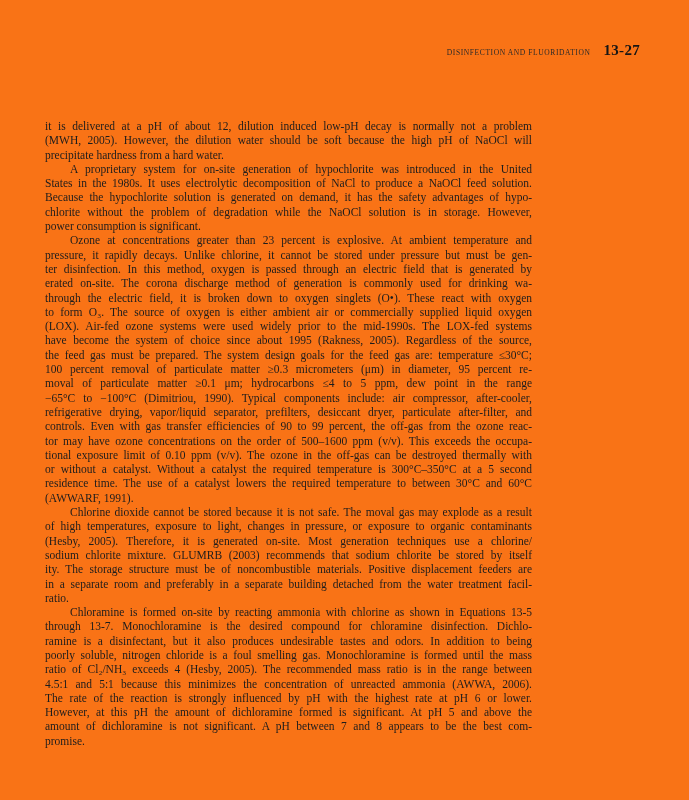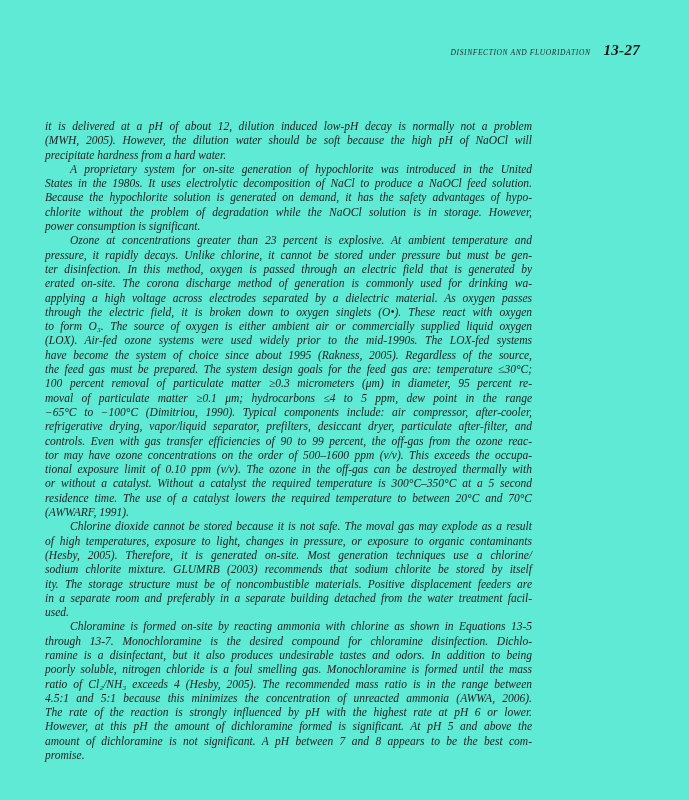--- a/index.html
+++ b/index.html
@@ -8,22 +8,21 @@
     width: 689px;
     height: 800px;
     position: relative;
     font-family: "Liberation Serif", "DejaVu Serif", serif;
     color: #1d1d1d;
     overflow: hidden;
   }
   .page {
     position: absolute;
     inset: 0;
-    background: #5eead4;
-    font-style: italic;
+    background: #f97316;
   }
   .page-header {
     position: absolute;
     top: 42px;
     right: 49px;
     display: flex;
     align-items: baseline;
     white-space: nowrap;
   }
   .running-title {
@@ -83,45 +82,44 @@
         <div class="line">States in the 1980s. It uses electrolytic decomposition of NaCl to produce a NaOCl feed solution.</div>
         <div class="line">Because the hypochlorite solution is generated on demand, it has the safety advantages of hypo-</div>
         <div class="line">chlorite without the problem of degradation while the NaOCl solution is in storage. However,</div>
         <div class="line last">power consumption is significant.</div>
       </div>
       <div class="paragraph indent">
         <div class="line">Ozone at concentrations greater than 23 percent is explosive. At ambient temperature and</div>
         <div class="line">pressure, it rapidly decays. Unlike chlorine, it cannot be stored under pressure but must be gen-</div>
         <div class="line">ter disinfection. In this method, oxygen is passed through an electric field that is generated by</div>
         <div class="line">erated on-site. The corona discharge method of generation is commonly used for drinking wa-</div>
-        <div class="line">applying a high voltage across electrodes separated by a dielectric material. As oxygen passes</div>
         <div class="line">through the electric field, it is broken down to oxygen singlets (O•). These react with oxygen</div>
         <div class="line">to form O₃. The source of oxygen is either ambient air or commercially supplied liquid oxygen</div>
         <div class="line">(LOX). Air-fed ozone systems were used widely prior to the mid-1990s. The LOX-fed systems</div>
         <div class="line">have become the system of choice since about 1995 (Rakness, 2005). Regardless of the source,</div>
         <div class="line">the feed gas must be prepared. The system design goals for the feed gas are: temperature ≤30°C;</div>
         <div class="line">100 percent removal of particulate matter ≥0.3 micrometers (μm) in diameter, 95 percent re-</div>
         <div class="line">moval of particulate matter ≥0.1 μm; hydrocarbons ≤4 to 5 ppm, dew point in the range</div>
         <div class="line">−65°C to −100°C (Dimitriou, 1990). Typical components include: air compressor, after-cooler,</div>
         <div class="line">refrigerative drying, vapor/liquid separator, prefilters, desiccant dryer, particulate after-filter, and</div>
         <div class="line">controls. Even with gas transfer efficiencies of 90 to 99 percent, the off-gas from the ozone reac-</div>
         <div class="line">tor may have ozone concentrations on the order of 500–1600 ppm (v/v). This exceeds the occupa-</div>
         <div class="line">tional exposure limit of 0.10 ppm (v/v). The ozone in the off-gas can be destroyed thermally with</div>
         <div class="line">or without a catalyst. Without a catalyst the required temperature is 300°C–350°C at a 5 second</div>
-        <div class="line">residence time. The use of a catalyst lowers the required temperature to between 20°C and 70°C</div>
+        <div class="line">residence time. The use of a catalyst lowers the required temperature to between 30°C and 60°C</div>
         <div class="line last">(AWWARF, 1991).</div>
       </div>
       <div class="paragraph indent">
         <div class="line">Chlorine dioxide cannot be stored because it is not safe. The moval gas may explode as a result</div>
         <div class="line">of high temperatures, exposure to light, changes in pressure, or exposure to organic contaminants</div>
         <div class="line">(Hesby, 2005). Therefore, it is generated on-site. Most generation techniques use a chlorine/</div>
         <div class="line">sodium chlorite mixture. GLUMRB (2003) recommends that sodium chlorite be stored by itself</div>
         <div class="line">ity. The storage structure must be of noncombustible materials. Positive displacement feeders are</div>
         <div class="line">in a separate room and preferably in a separate building detached from the water treatment facil-</div>
-        <div class="line last">used.</div>
+        <div class="line last">ratio.</div>
       </div>
       <div class="paragraph indent">
         <div class="line">Chloramine is formed on-site by reacting ammonia with chlorine as shown in Equations 13-5</div>
         <div class="line">through 13-7. Monochloramine is the desired compound for chloramine disinfection. Dichlo-</div>
         <div class="line">ramine is a disinfectant, but it also produces undesirable tastes and odors. In addition to being</div>
         <div class="line">poorly soluble, nitrogen chloride is a foul smelling gas. Monochloramine is formed until the mass</div>
         <div class="line">ratio of Cl₂/NH₃ exceeds 4 (Hesby, 2005). The recommended mass ratio is in the range between</div>
         <div class="line">4.5:1 and 5:1 because this minimizes the concentration of unreacted ammonia (AWWA, 2006).</div>
         <div class="line">The rate of the reaction is strongly influenced by pH with the highest rate at pH 6 or lower.</div>
         <div class="line">However, at this pH the amount of dichloramine formed is significant. At pH 5 and above the</div>

